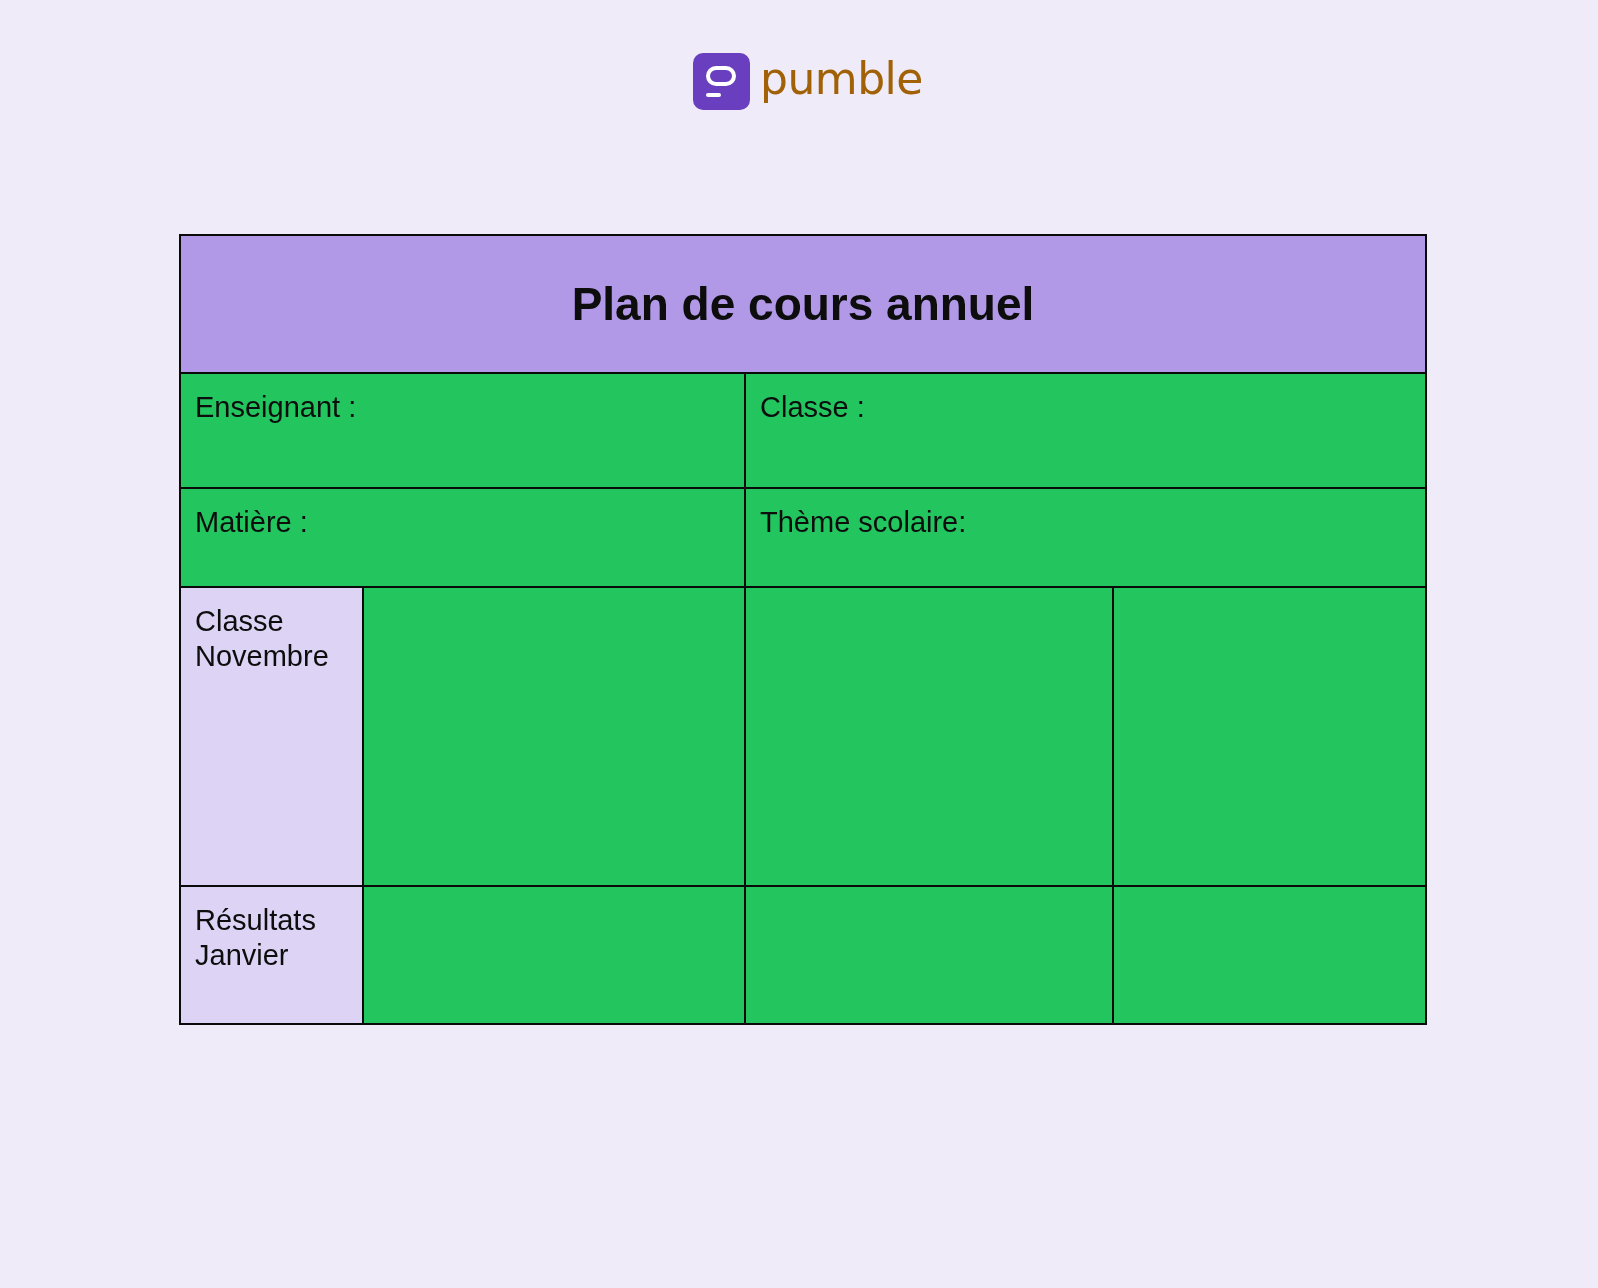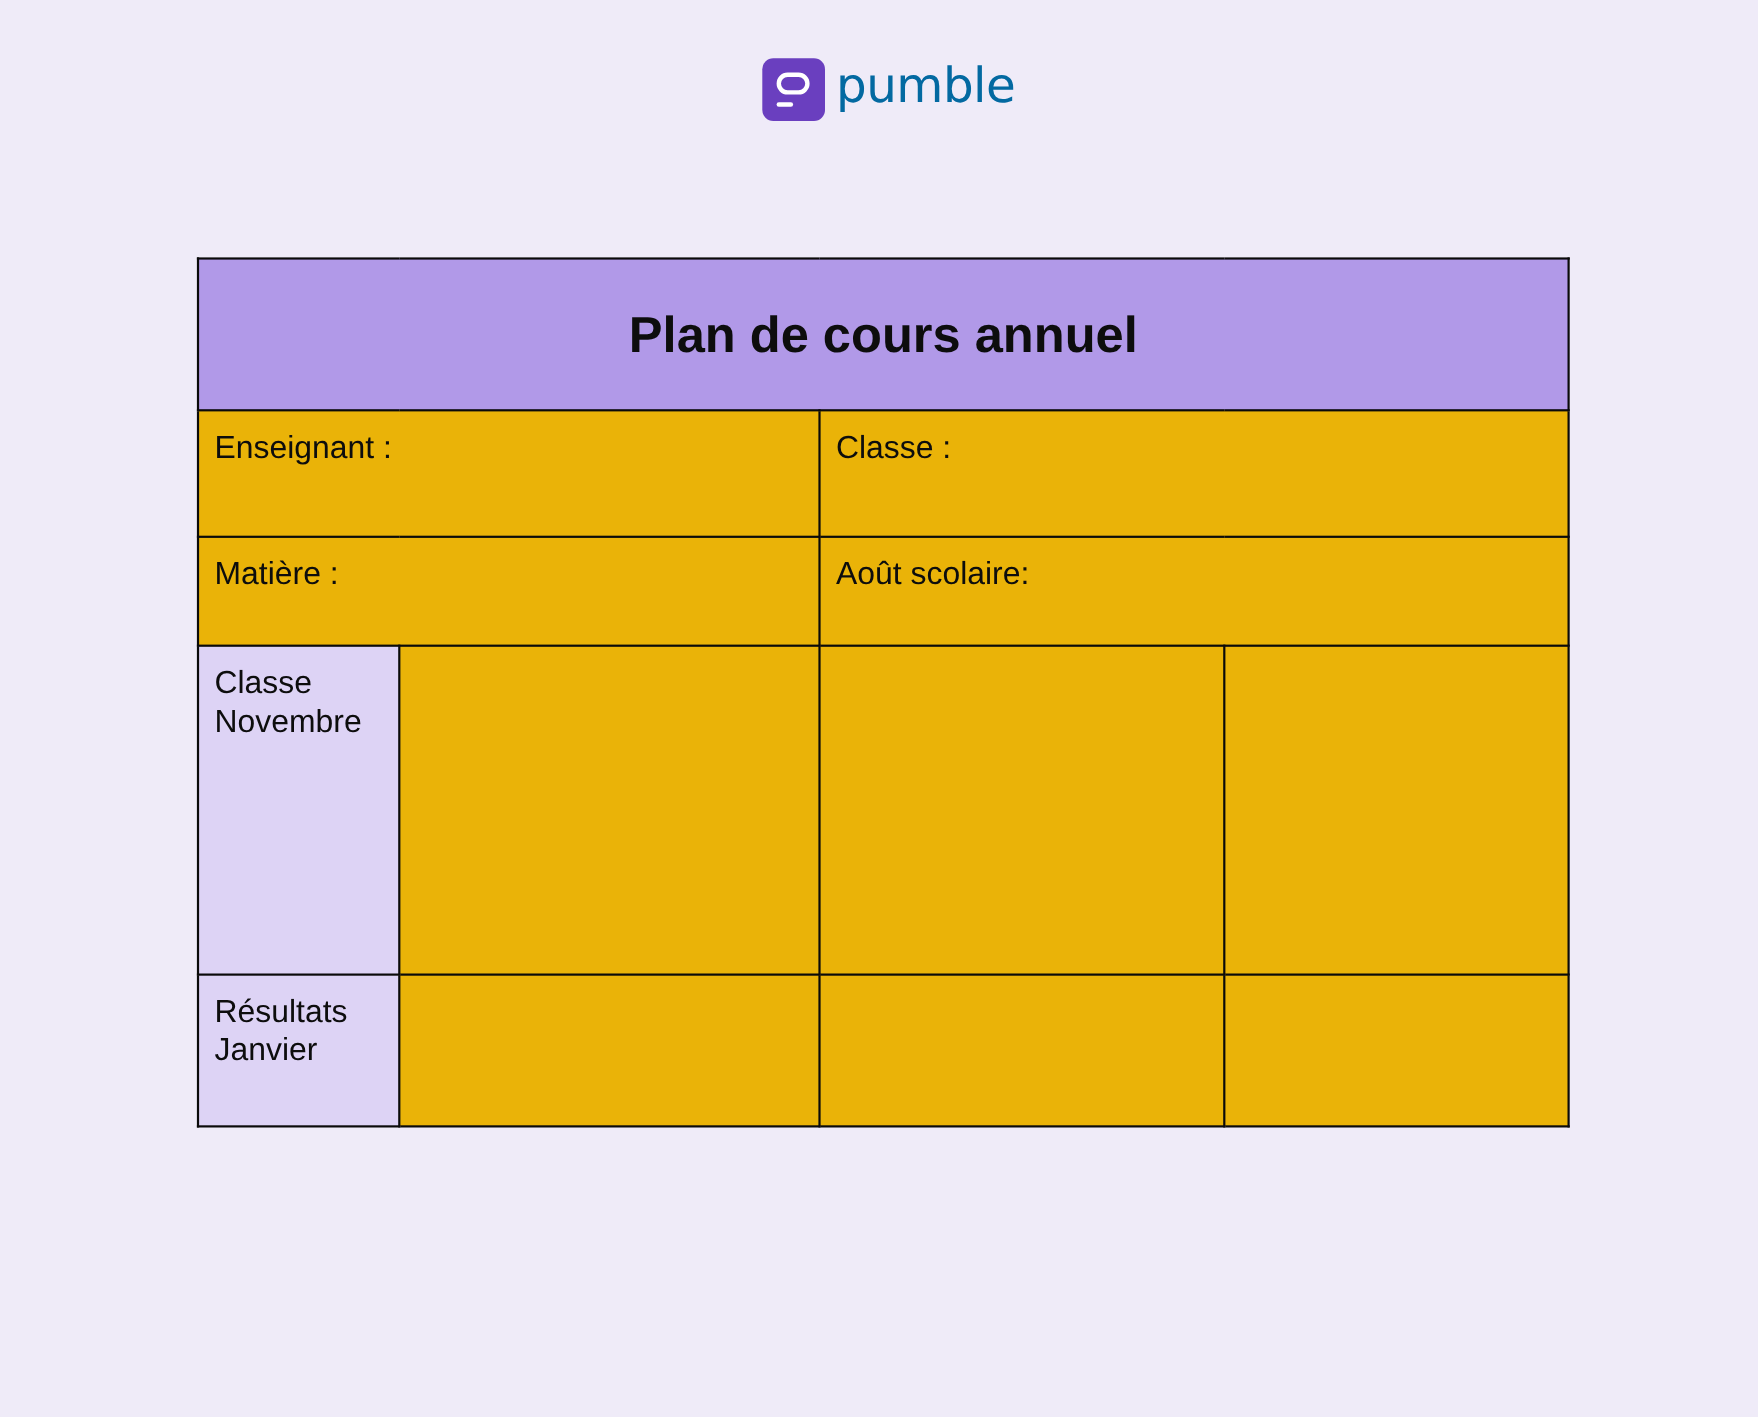--- a/index.html
+++ b/index.html
@@ -20,36 +20,36 @@
     }
     .logo-mark .bubble {
       position: absolute; left: 13px; top: 13px; width: 30px; height: 20px;
       border: 4px solid #fff; border-radius: 10px; box-sizing: border-box;
     }
     .logo-mark .line {
       position: absolute; left: 13px; top: 40px; width: 15px; height: 4px;
       background: #fff; border-radius: 2px;
     }
     .logo-text {
-      font-size: 44px; font-weight: 500; letter-spacing: -0.5px; color: #0369a1;
+      font-size: 44px; font-weight: 500; letter-spacing: -0.5px; color: #a16207;
       font-family: "DejaVu Sans", sans-serif; line-height: 1; margin-top: -6px;
     }
     table.plan {
       position: absolute; left: 179px; top: 234px;
       width: 1246px;
       border-collapse: collapse;
       table-layout: fixed;
     }
     table.plan td {
       border: 2.5px solid #0a0a0a;
       vertical-align: top;
       padding: 16px 14px 0 14px;
       font-size: 29px;
       line-height: 35px;
-      background: #eab308;
+      background: #22c55e;
     }
     td.title-cell {
       background: #b199e8 !important;
       text-align: center;
       font-weight: bold;
       font-size: 46px !important;
       height: 104px;
       vertical-align: middle !important;
       padding: 16px !important;
     }
@@ -83,21 +83,21 @@
   <tbody>
       <tr>
     <td colspan="4" class="title-cell">Plan de cours annuel</td>
   </tr>
   <tr class="info1">
     <td colspan="2"><span>Enseignant :</span></td>
     <td colspan="2"><span>Classe :</span></td>
   </tr>
   <tr class="info2">
     <td colspan="2"><span>Matière :</span></td>
-    <td colspan="2"><span>Août scolaire:</span></td>
+    <td colspan="2"><span>Thème scolaire:</span></td>
   </tr>
   <tr class="m2">
     <td class="purple mois"><span>Classe</span><br><span>Novembre</span></td>
     <td></td>
     <td></td>
     <td></td>
   </tr>
   <tr class="m3">
     <td class="purple mois"><span>Résultats</span><br><span>Janvier</span></td>
     <td></td>

